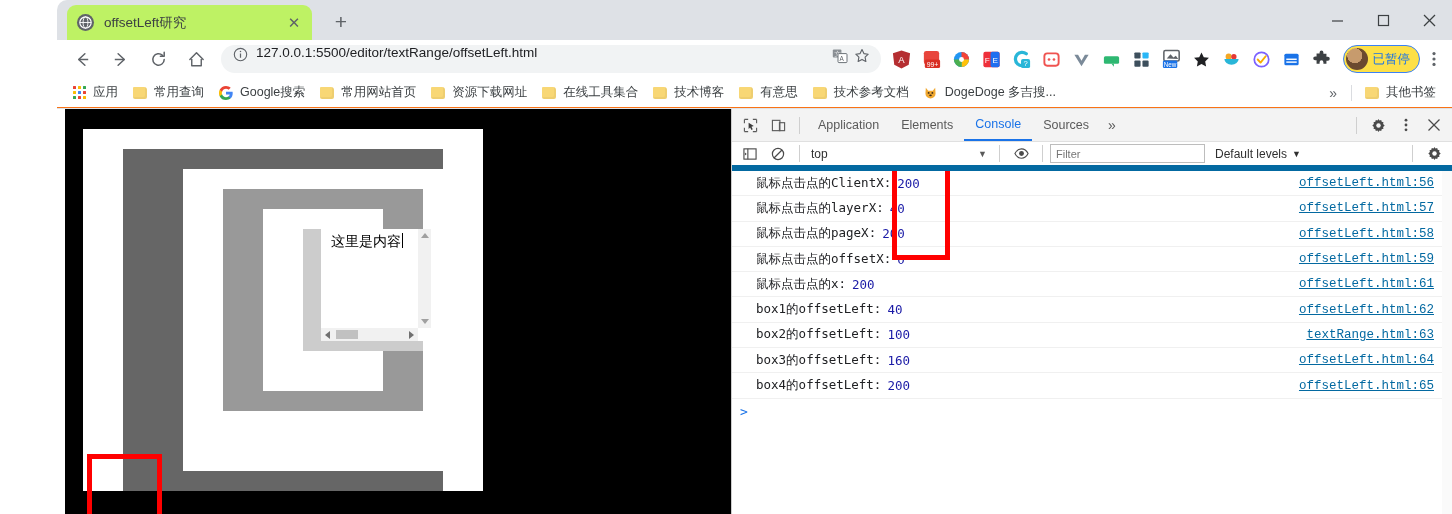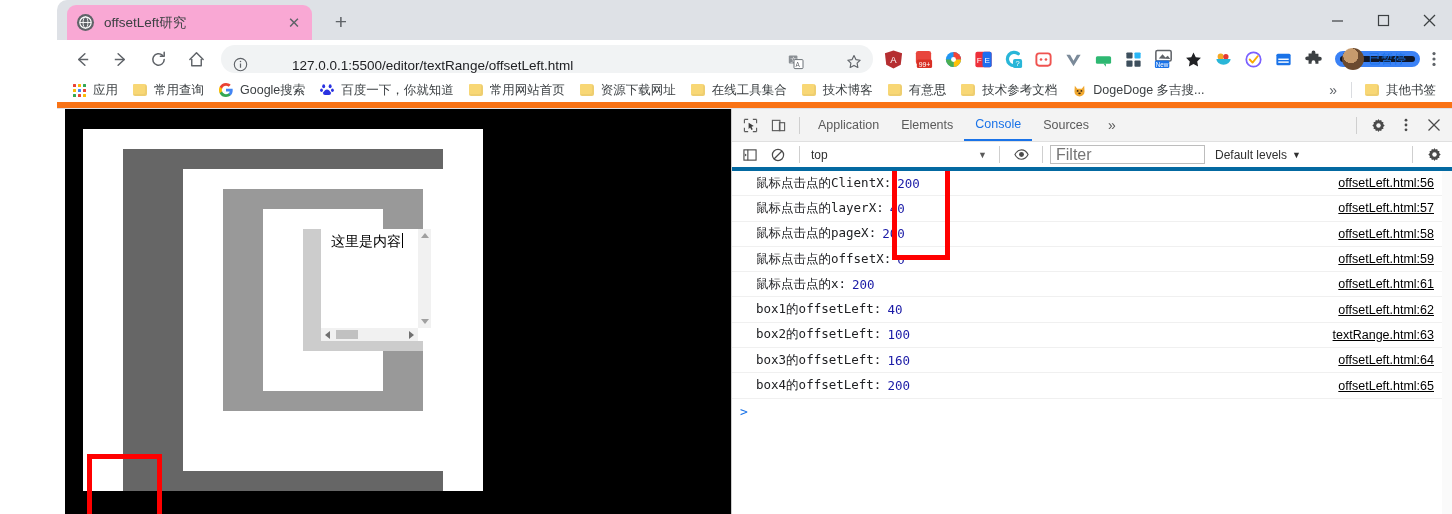--- a/index.html
+++ b/index.html
@@ -21,21 +21,21 @@
   }
   .win-shadow-left {
     position:absolute; left:0; top:0; width:57px; height:514px;
     background:#ffffff;
   }
 
   
   .tabstrip { position:absolute; left:0; top:0; height:40px; width:100%; }
   .tab {
     position:absolute; left:10px; top:5px; width:245px; height:35px;
-    background:#f9a8d4; border-radius:9px 9px 0 0;
+    background:#bef264; border-radius:9px 9px 0 0;
     display:flex; align-items:center; padding:10px 10px;
   }
   .tab .favicon {
     width:17px; height:17px; flex:0 0 17px; margin-right:10px;
     border-radius:50%; background:#5f6368;
     display:flex; align-items:center; justify-content:center;
     color:#fff; font-size:11px; line-height:1;
   }
   .tab .favicon svg { display:block; }
   .tab-title {
@@ -63,53 +63,52 @@
     background:#fff; display:flex; align-items:center; padding:0 6px;
   }
   .navbtn {
     width:28px; height:28px; margin:0 5px; flex:0 0 28px;
     display:flex; align-items:center; justify-content:center;
     color:#5f6368; cursor:pointer;
   }
   .navbtn svg { display:block; }
   .omnibox {
     flex:1 1 auto; height:28px; background:#f1f3f4; border-radius:14px;
-    display:flex; align-items:flex-end; padding:0 8px 0 10px; margin:0 6px;
+    display:flex; align-items:flex-start; padding:0 8px 0 10px; margin:0 6px;
     min-width:0;
-    gap:36px;
   }
   .omni-info { flex:0 0 18px; width:18px; height:18px; color:#5f6368;
                display:flex; align-items:center; justify-content:center; }
   .omni-url {
     flex:1 1 auto; font-size:13.5px; color:#202124; margin-left:7px;
     white-space:nowrap; overflow:hidden; text-overflow:ellipsis;
   }
   .omni-icon { flex:0 0 22px; width:22px; height:22px; display:flex;
                align-items:center; justify-content:center; color:#5f6368; }
   .ext-row { display:flex; align-items:center; flex:0 0 auto; }
   .ext { width:26px; height:26px; margin:0 2px; flex:0 0 26px; position:relative;
          display:flex; align-items:center; justify-content:center; cursor:pointer; }
   .profile-pill {
-    display:flex; align-items:center; height:16px; border:5px solid #3b82f6;
+    display:flex; align-items:center; height:28px; border:1px solid #3b82f6;
     border-radius:14px; padding:0 9px 0 2px; margin-left:6px; flex:0 0 auto;
-    background:#0f172a; cursor:pointer;
+    background:#fde047; cursor:pointer;
   }
   .profile-av { width:22px; height:22px; border-radius:50%;
                 background:radial-gradient(circle at 40% 35%,#c79b6d 0 38%,#6b4a2f 39% 100%);
                 margin-right:5px; flex:0 0 22px; }
   .profile-txt { font-size:12.5px; color:#1a73e8; white-space:nowrap; }
   .kebab { width:24px; height:28px; flex:0 0 24px; display:flex;
            align-items:center; justify-content:center; color:#5f6368;
            font-size:15px; cursor:pointer; margin-left:2px; }
 
   
   .bookmarks {
     position:absolute; left:0; top:78px; width:100%; height:30px;
     background:#fff; display:flex; align-items:center; padding:0 8px;
-    border-bottom:6px solid #f97316; overflow:hidden;
+    border-bottom:1px solid #f97316; overflow:hidden;
   }
   .bm { display:flex; align-items:center; height:24px; padding:0 6px;
         margin-right:2px; border-radius:4px; flex:0 0 auto; cursor:pointer; }
   .bm-ico { width:16px; height:16px; margin-right:6px; flex:0 0 16px;
             display:flex; align-items:center; justify-content:center; }
   .folder { width:14px; height:12px; background:#f8d775; border-radius:1px 3px 2px 2px;
             box-shadow:inset -2px -2px 0 rgba(0,0,0,.04); }
   .bm-label { font-size:12.5px; color:#3c4043; white-space:nowrap; }
   .bm-chev { margin-left:auto; }
   .bm-divider { width:1px; height:16px; background:#dadce0; margin:0 6px; flex:0 0 1px; }
@@ -177,51 +176,51 @@
   .dt-iconbtn { width:28px; height:26px; display:flex; align-items:center;
                 justify-content:center; color:#5a5a5a; cursor:pointer; }
   .dt-sep { width:1px; height:17px; background:#cfcfcf; margin:0 7px; flex:0 0 1px; }
   .dt-tab { padding:0 11px; height:32px; display:flex; align-items:center;
             font-size:12.5px; color:#5a5a5a; cursor:pointer; white-space:nowrap; }
   .dt-tab.active { color:#1a73e8; border-bottom:2px solid #1a73e8; }
   .dt-more { padding:0 8px; font-size:14px; color:#5a5a5a; cursor:pointer; }
   .dt-right { margin-left:auto; display:flex; align-items:center; }
 
   .dt-toolbar {
-    height:29px; display:flex; align-items:center; border-bottom:4px solid #0369a1;
+    height:29px; display:flex; align-items:center; border-bottom:6px solid #0369a1;
     padding:0 4px; background:#fff;
   }
   .ctx-select {
     display:flex; align-items:center; width:185px; height:20px; font-size:12px;
     color:#303030; padding:0 4px; cursor:pointer;
   }
   .ctx-select .cs-label { flex:1 1 auto; }
   .ctx-select .cs-chev { flex:0 0 10px; font-size:9px; color:#5a5a5a; }
   .filter-input {
     width:155px; height:19px; border:1px solid #bdbdbd; background:#fff;
-    font-size:16px; color:#15803d; padding:0 5px; outline:none;
+    font-size:11px; color:#15803d; padding:0 5px; outline:none;
     font-family:"Liberation Sans", sans-serif;
   }
   .levels { display:flex; align-items:center; font-size:12px; color:#303030;
             margin-left:10px; cursor:pointer; white-space:nowrap; }
   .levels .cs-chev { margin-left:5px; font-size:9px; }
 
   .console-log { position:absolute; left:0; top:62px; right:0; bottom:0; overflow:hidden; }
   .log-row {
     position:relative; display:flex; align-items:center; height:25.3px;
     border-bottom:1px solid #f0f0f0; padding-left:24px; padding-right:8px;
   }
   .log-msg {
     font-family:"DejaVu Sans Mono", monospace; font-size:12.5px; color:#202124;
     white-space:nowrap;
   }
   .log-val { color:#1a1aa6; margin-left:6px; }
   .log-src {
-    margin-left:auto; font-family:Liberation Sans, sans-serif; font-size:12.5px;
-    color:#000000; text-decoration:underline; cursor:pointer; white-space:nowrap;
+    margin-left:auto; font-family:Liberation Mono, monospace; font-size:12.5px;
+    color:#0369a1; text-decoration:underline; cursor:pointer; white-space:nowrap;
     padding-right:10px;
   }
   .prompt-row { display:flex; align-items:center; height:26px; padding-left:8px; }
   .prompt-car { color:#1a73e8; font-size:13px; font-family:"DejaVu Sans Mono", monospace; }
 
   .dt-redbox {
     position:absolute; left:160px; top:-11px; width:58px; height:100px;
     border:5px solid #ff0000; z-index:30; pointer-events:none;
   }
   .scroll-gutter {
@@ -465,32 +464,20 @@
       <div class="bm">
         <span class="bm-ico">
           <svg width="14" height="14" viewBox="0 0 18 18">
               <path d="M17.6 9.2c0-.6-.05-1.25-.16-1.83H9v3.48h4.84a4.14 4.14 0 0 1-1.8 2.72v2.26h2.9c1.7-1.57 2.68-3.88 2.68-6.63z" fill="#4285f4"></path>
               <path d="M9 18c2.43 0 4.47-.8 5.96-2.17l-2.9-2.26c-.81.54-1.84.86-3.06.86-2.35 0-4.34-1.59-5.05-3.72H.93v2.33A9 9 0 0 0 9 18z" fill="#34a853"></path>
               <path d="M3.95 10.71a5.4 5.4 0 0 1 0-3.42V4.96H.93a9 9 0 0 0 0 8.08z" fill="#fbbc05"></path>
               <path d="M9 3.58c1.32 0 2.51.46 3.44 1.35l2.58-2.58C13.46.9 11.43 0 9 0A9 9 0 0 0 .93 4.96l3.02 2.33C4.66 5.17 6.65 3.58 9 3.58z" fill="#ea4335"></path>
             </svg>
         </span>
         <span class="bm-label">Google搜索</span>
-      </div>
-      <div class="bm">
-        <span class="bm-ico">
-          <svg width="14" height="14" viewBox="0 0 16 16">
-              <ellipse cx="4.2" cy="3.6" rx="1.7" ry="2.3" fill="#2932e1"></ellipse>
-              <ellipse cx="11.6" cy="3.6" rx="1.7" ry="2.3" fill="#2932e1"></ellipse>
-              <ellipse cx="1.7" cy="8.3" rx="1.6" ry="2" fill="#2932e1"></ellipse>
-              <ellipse cx="14.2" cy="8.3" rx="1.6" ry="2" fill="#2932e1"></ellipse>
-              <path d="M8 7.3c2 0 3.4 2 4.2 3.3.9 1.5-.2 3.2-2 3.2H5.8c-1.8 0-2.9-1.7-2-3.2C4.6 9.3 6 7.3 8 7.3z" fill="#2932e1"></path>
-            </svg>
-        </span>
-        <span class="bm-label">百度一下，你就知道</span>
       </div>
       <div class="bm">
         <span class="bm-ico">
             <span class="folder"></span>
           </span>
         <span class="bm-label">常用网站首页</span>
       </div>
       <div class="bm">
         <span class="bm-ico">
             <span class="folder"></span>

